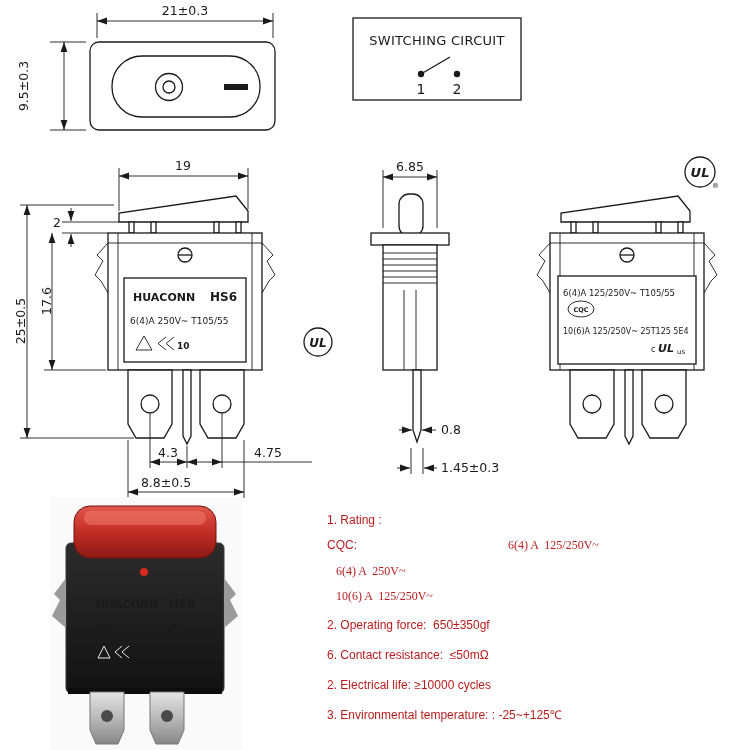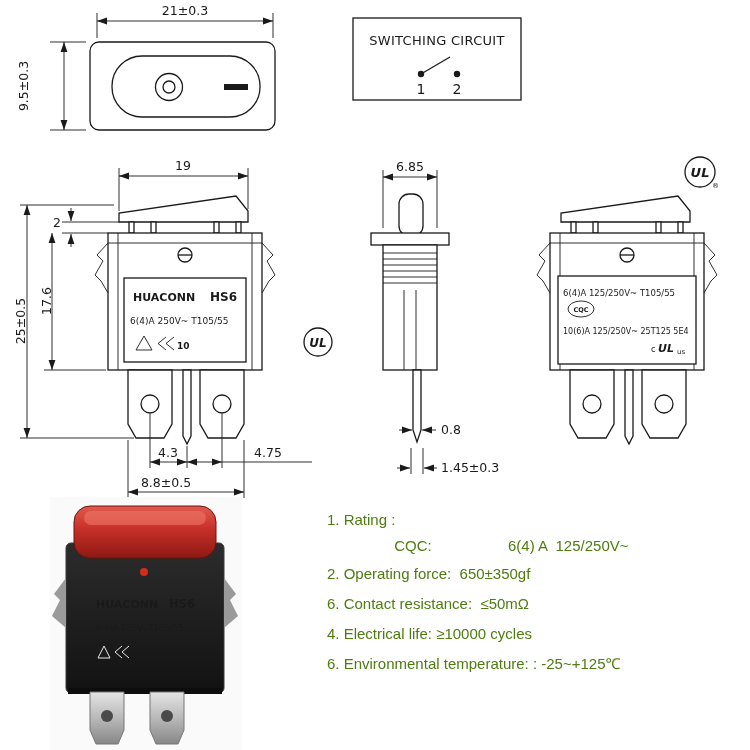--- a/index.html
+++ b/index.html
@@ -4,25 +4,25 @@
 <style>
   html,body{margin:0;padding:0;background:#fff;}
   .canvas{position:relative;width:750px;height:750px;background:#fff;font-family:"Liberation Sans",sans-serif;overflow:hidden;}
   .canvas > svg{position:absolute;left:0;top:0;}
   svg text{font-family:"DejaVu Sans","Liberation Sans",sans-serif;fill:#1a1a1a;}
   .ln{stroke:#1a1a1a;stroke-width:1.3;fill:none;}
   .lnw{stroke:#1a1a1a;stroke-width:1.3;fill:#fff;}
   .thin{stroke:#1a1a1a;stroke-width:0.9;fill:none;}
   .dim{stroke:#1a1a1a;stroke-width:0.9;fill:none;}
   .dimtxt{font-size:12.5px;}
-  .specs{position:absolute;left:327px;top:507px;width:423px;color:#4d7c0f;font-size:15px;}
+  .specs{position:absolute;left:327px;top:507px;width:423px;color:#b91c1c;font-size:12px;}
   .spec-title{line-height:26px;}
   .spec-row{display:flex;line-height:25.5px;}
-  .spec-row .k{width:172px;text-align:center;white-space:pre;}
-  .spec-row .v{padding-left:9px;white-space:pre;}
+  .spec-row .k{width:172px;text-align:left;white-space:pre;}
+  .spec-row .v{padding-left:9px;white-space:pre;font-family:Liberation Serif, serif;}
   .spec-item{line-height:30px;white-space:pre;}
 </style>
 </head>
 <body>
 
 <div class="canvas">
 
 <svg width="750" height="750" viewBox="0 0 750 750">
   <defs>
     <marker id="arr" markerWidth="11" markerHeight="8" refX="10" refY="4" orient="auto-start-reverse" markerUnits="userSpaceOnUse">
@@ -223,22 +223,24 @@
   </g>
 </svg>
 
 <div class="specs">
   <div class="spec-title">1. Rating :</div>
   <div class="spec-row">
     <span class="k">CQC:</span>
     <span class="v">6(4) A  125/250V~</span>
   </div>
   <div class="spec-row">
+    <span class="v">6(4) A  250V~</span>
   </div>
   <div class="spec-row">
+    <span class="v">10(6) A  125/250V~</span>
   </div>
   <div class="spec-item">2. Operating force:  650±350gf</div>
   <div class="spec-item">6. Contact resistance:  ≤50mΩ</div>
-  <div class="spec-item">4. Electrical life: ≥10000 cycles</div>
-  <div class="spec-item">6. Environmental temperature: : -25~+125℃</div>
+  <div class="spec-item">2. Electrical life: ≥10000 cycles</div>
+  <div class="spec-item">3. Environmental temperature: : -25~+125℃</div>
 </div>
 
 </div>
 
 </body></html>

